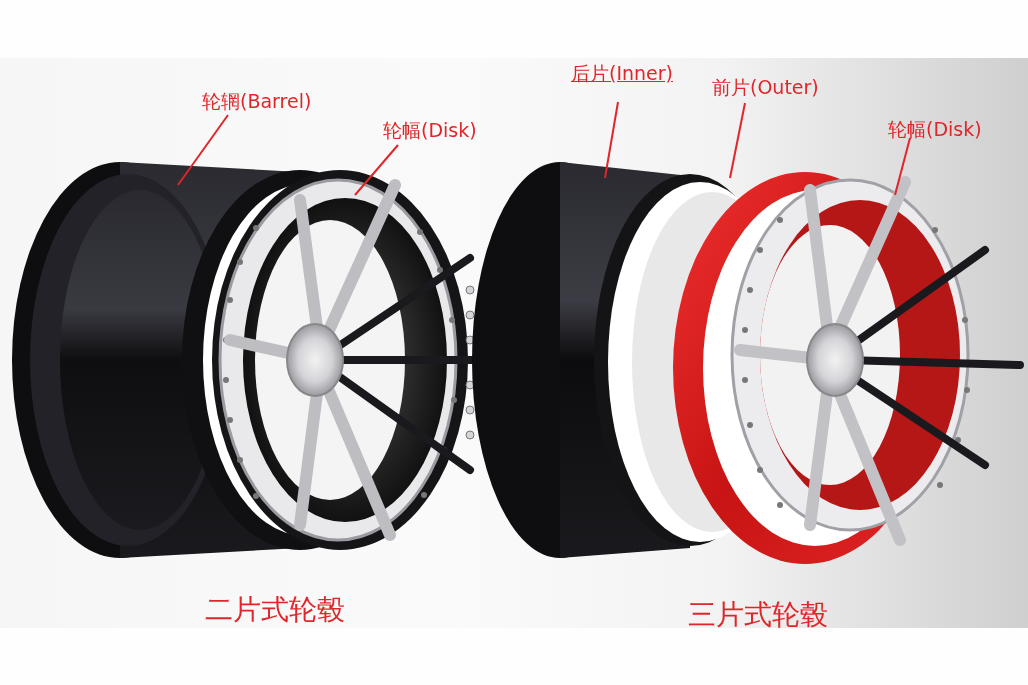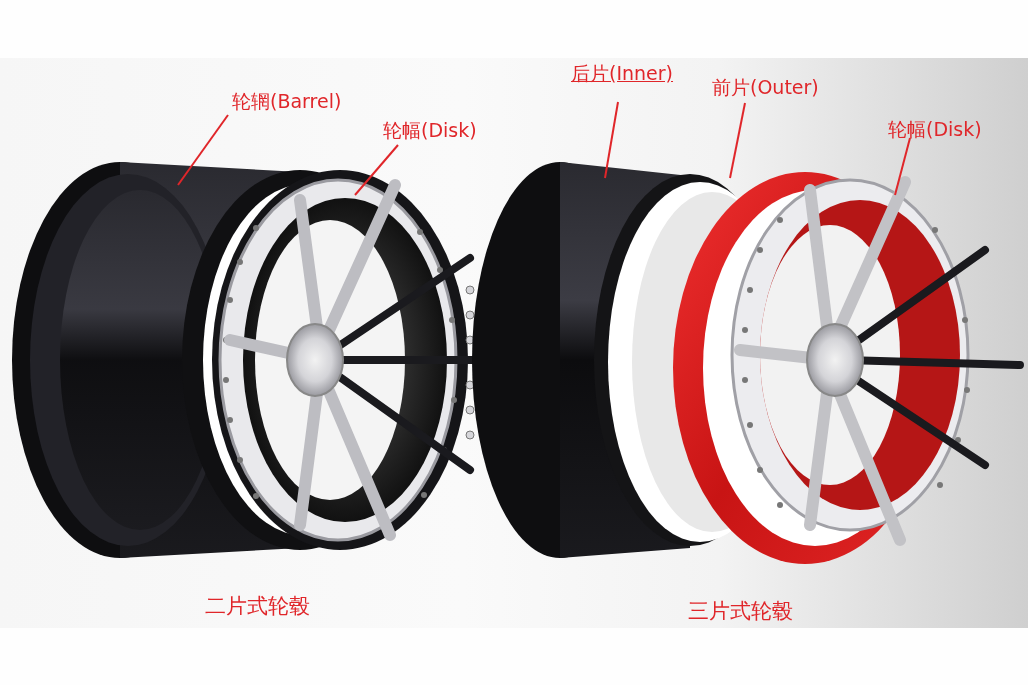--- a/index.html
+++ b/index.html
@@ -1,21 +1,21 @@
 <!DOCTYPE html>
 <html><head>
 <meta charset="utf-8">
 <style>
   html, body { margin: 0; padding: 0; background: #fefefe; }
   body { width: 1028px; height: 685px; position: relative; overflow: hidden; font-family: "DejaVu Sans", sans-serif; }
   .band { position: absolute; left: 0; top: 58px; width: 1028px; height: 570px;
           background: linear-gradient(90deg, #f6f6f6 0%, #fafafa 45%, #f3f3f3 70%, #cfcfcf 100%); }
   svg.art { position: absolute; left: 0; top: 0; width: 1028px; height: 685px; }
   .label { position: absolute; color: #e0262a; font-size: 19px; white-space: nowrap; line-height: 1; }
-  .caption { position: absolute; color: #e0262a; font-size: 21px; white-space: nowrap; line-height: 1; }
+  .caption { position: absolute; color: #e0262a; font-size: 28px; white-space: nowrap; line-height: 1; }
 </style>
 </head>
 <body>
 
 <div class="band"></div>
 
 <svg class="art" viewBox="0 0 1028 685">
   <defs>
     <linearGradient id="blk" x1="0" y1="0" x2="0" y2="1">
       <stop offset="0" stop-color="#2a2a30"></stop>
@@ -147,20 +147,20 @@
 
   <g stroke="#e0262a" stroke-width="2" fill="none">
     <line x1="228" y1="115" x2="178" y2="185"></line>
     <line x1="398" y1="145" x2="355" y2="195"></line>
     <line x1="618" y1="102" x2="605" y2="178"></line>
     <line x1="745" y1="103" x2="730" y2="178"></line>
     <line x1="910" y1="138" x2="895" y2="195"></line>
   </g>
 </svg>
 
-<div class="label" style="left:202px; top:92px;margin-left:30px;">轮辋(Barrel)</div>
+<div class="label" style="left:202px; top:92px;">轮辋(Barrel)</div>
 <div class="label" style="left:383px; top:121px;">轮幅(Disk)</div>
 <div class="label" style="left:571px; top:64px;text-decoration:underline;">后片(Inner)</div>
 <div class="label" style="left:712px; top:78px;">前片(Outer)</div>
 <div class="label" style="left:888px; top:120px;">轮幅(Disk)</div>
 
 <div class="caption" style="left:205px; top:596px;">二片式轮毂</div>
 <div class="caption" style="left:688px; top:601px;text-align:right;">三片式轮毂</div>
 
 </body></html>

